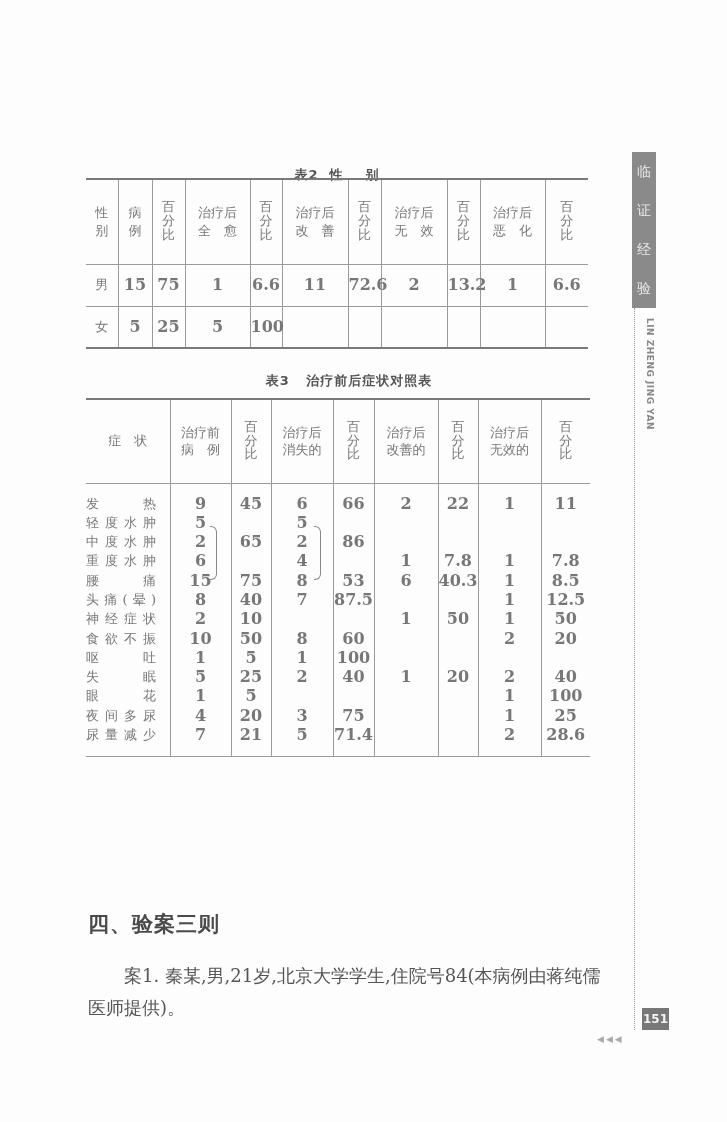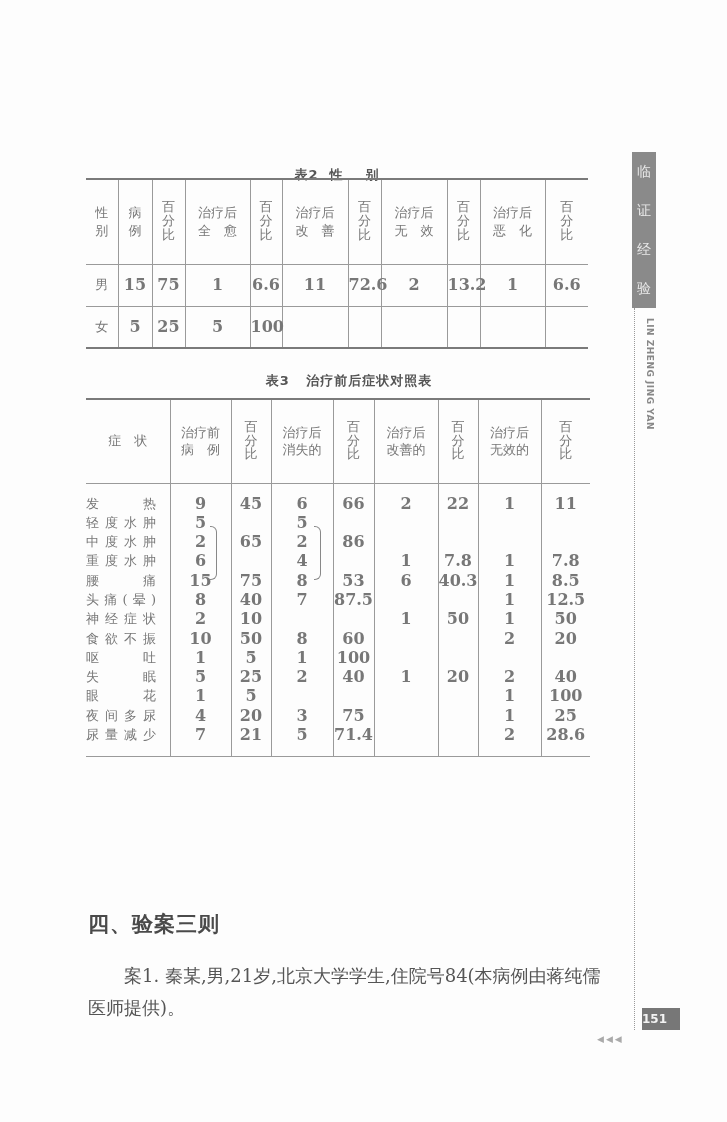--- a/index.html
+++ b/index.html
@@ -58,23 +58,23 @@
     position: absolute; left: 633px; top: 318px; width: 22px; height: 120px;
     font-family: "DejaVu Sans", "Liberation Sans", sans-serif; font-size: 9px;
     font-weight: bold; color: #888; writing-mode: vertical-rl; white-space: nowrap;
     letter-spacing: 0.5px;
   }
   .dotted {
     position: absolute; left: 634px; top: 308px; height: 722px;
     border-left: 1px dotted #999;
   }
   .page-num {
-    position: absolute; left: 642px; top: 1008px; width: 38px; height: 22px;
+    position: absolute; left: 642px; top: 1008px; width: 27px; height: 22px;
     background: #777; color: #f3f3f3; font-family: "DejaVu Sans", "Liberation Sans", sans-serif;
-    font-size: 12px; font-weight: bold; text-align: left; line-height: 22px;
+    font-size: 12px; font-weight: bold; text-align: center; line-height: 22px;
   }
   .arrows {
     position: absolute; left: 597px; top: 1034px; color: #aaa; font-size: 9px; letter-spacing: 2px;
   }
 </style>
 </head>
 <body>
 
 <div class="caption" style="left:86px; top:166px; width:502px; white-space:pre;">表2  性    别</div>
 

